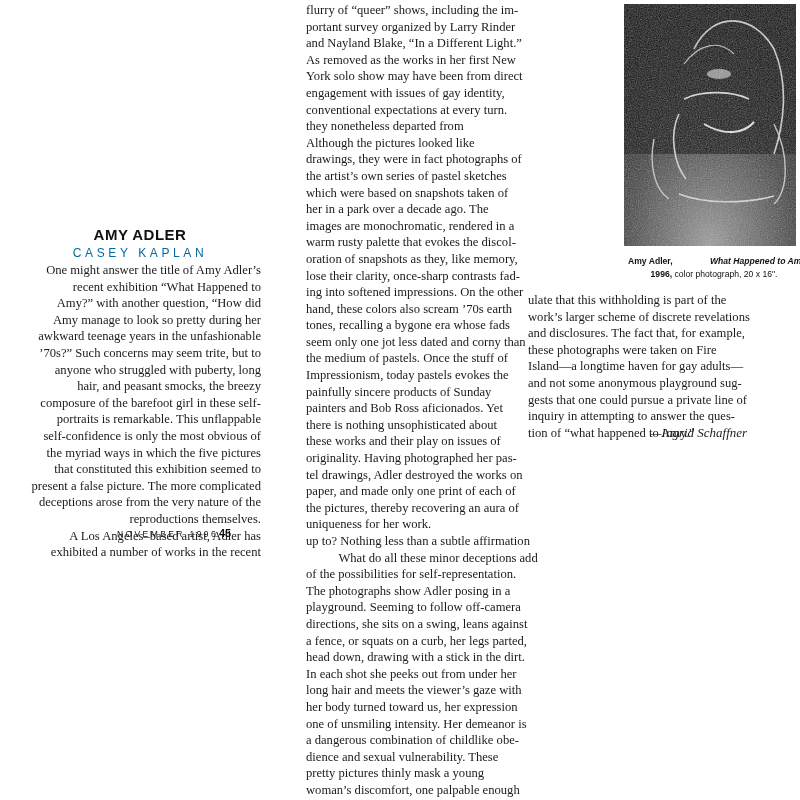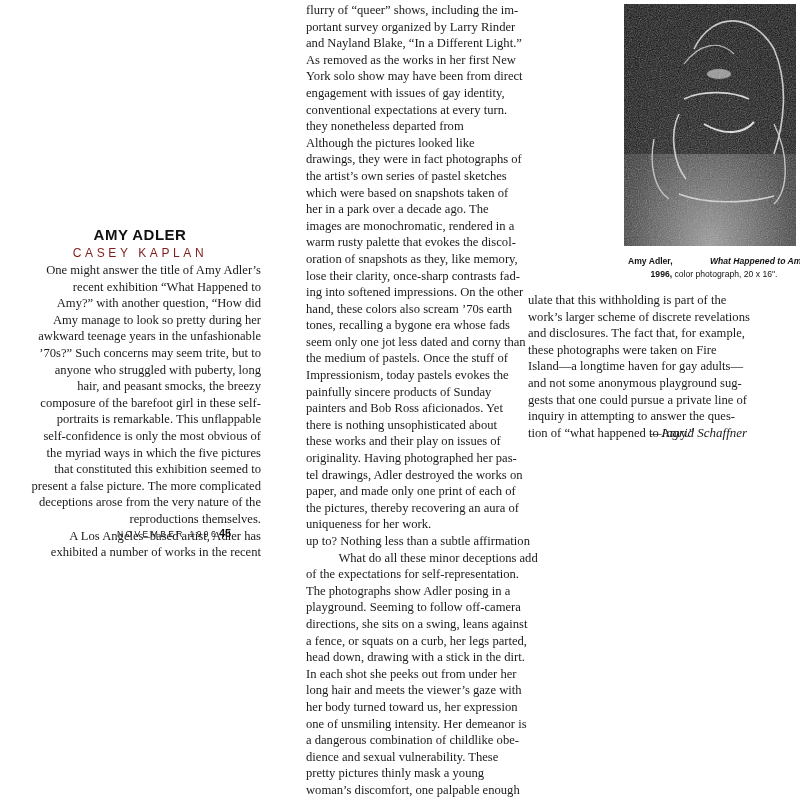--- a/index.html
+++ b/index.html
@@ -21,21 +21,21 @@
   #col2 { left: 306px; top: 2px; width: 240px; }
   #col3 { left: 528px; top: 292px; width: 240px; }
 
   #heading-block { position: absolute; left: 20px; top: 210px; width: 240px; text-align: center; margin-top: 16px; }
   #title {
     font-family: "Liberation Sans", "DejaVu Sans", sans-serif;
     font-weight: bold; font-size: 15px; letter-spacing: 0.5px; color: #111;
   }
   #gallery {
     font-family: "Liberation Sans", "DejaVu Sans", sans-serif;
-    font-size: 12px; letter-spacing: 3.6px; color: #7f1d1d; margin-top: 3px;
+    font-size: 12px; letter-spacing: 3.6px; color: #0369a1; margin-top: 3px;
   }
   #footer {
     position: absolute; left: 117px; top: 529px;
     font-family: "Liberation Sans", "DejaVu Sans", sans-serif;
     font-size: 8.5px; letter-spacing: 2.4px; color: #111; text-align: center;
   }
   #page-num {
     position: absolute; left: 219px; top: 527px;
     font-family: "Liberation Sans", "DejaVu Sans", sans-serif;
     font-weight: bold; font-size: 11px; color: #111;
@@ -157,21 +157,21 @@
     <span class="line">painters and Bob Ross aficionados. Yet</span>
     <span class="line">there is nothing unsophisticated about</span>
     <span class="line">these works and their play on issues of</span>
     <span class="line">originality. Having photographed her pas-</span>
     <span class="line">tel drawings, Adler destroyed the works on</span>
     <span class="line">paper, and made only one print of each of</span>
     <span class="line">the pictures, thereby recovering an aura of</span>
     <span class="line">uniqueness for her work.</span>
     <span class="line">up to? Nothing less than a subtle affirmation</span>
     <span class="line indent" style="padding-left: 16px;">What do all these minor deceptions add</span>
-    <span class="line">of the expectations for self-representation.</span>
+    <span class="line">of the possibilities for self-representation.</span>
     <span class="line">The photographs show Adler posing in a</span>
     <span class="line">playground. Seeming to follow off-camera</span>
     <span class="line">directions, she sits on a swing, leans against</span>
     <span class="line">a fence, or squats on a curb, her legs parted,</span>
     <span class="line">head down, drawing with a stick in the dirt.</span>
     <span class="line">In each shot she peeks out from under her</span>
     <span class="line">long hair and meets the viewer’s gaze with</span>
     <span class="line">her body turned toward us, her expression</span>
     <span class="line">one of unsmiling intensity. Her demeanor is</span>
     <span class="line">a dangerous combination of childlike obe-</span>

